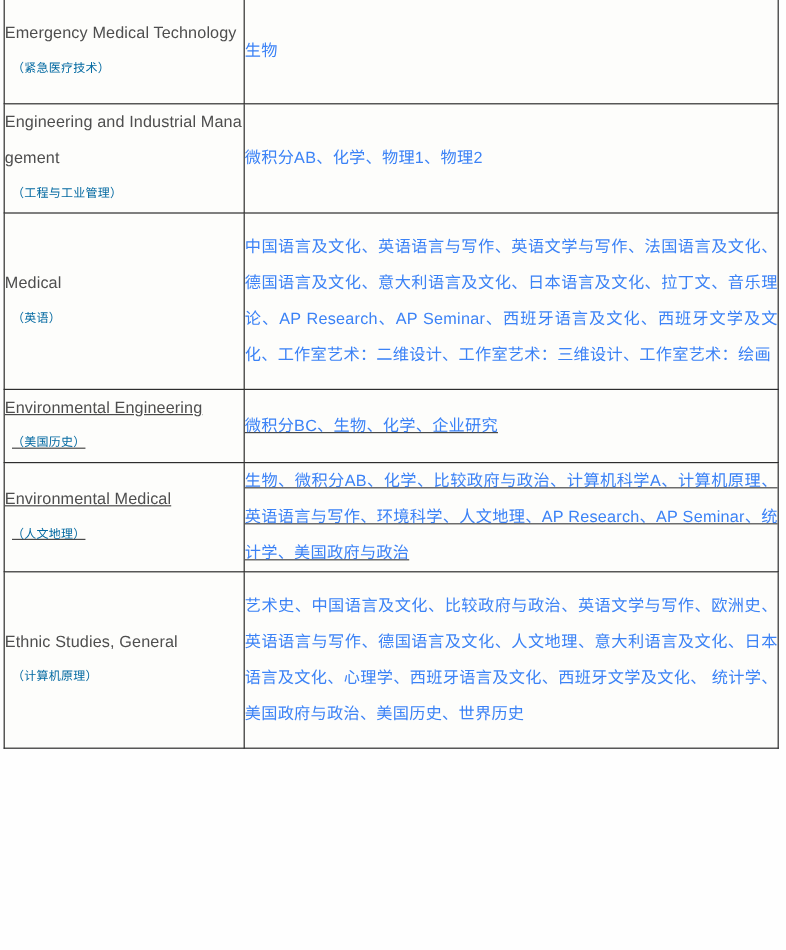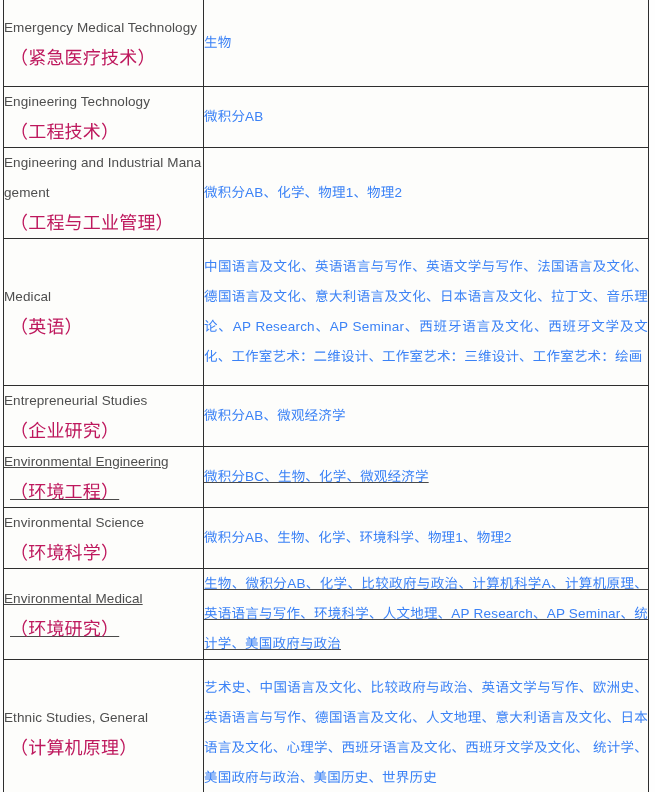--- a/index.html
+++ b/index.html
@@ -63,23 +63,23 @@
     display: block;
     font-size: 13.5px;
     line-height: 30px;
     color: #4e4e4e;
     letter-spacing: 0.1px;
     word-break: break-all;
   }
 
   .major-zh {
     display: block;
-    font-size: 18px;
+    font-size: 10px;
     line-height: 30px;
-    color: #be185d;
+    color: #0369a1;
     padding-left: 6px;
     letter-spacing: 0.2px;
   }
 
   .courses-text {
     display: block;
     font-size: 13.5px;
     line-height: 30px;
     color: #3b82f6;
     letter-spacing: 0.2px;
@@ -113,29 +113,20 @@
       <tr data-row="0">
         <td class="major-cell">
           <span class="major-en">Emergency Medical Technology</span>
           <span class="major-zh">（紧急医疗技术）</span>
         </td>
         <td class="courses-cell">
           <span class="courses-text">生物</span>
         </td>
       </tr>
 
-      <tr data-row="1">
-        <td class="major-cell">
-          <span class="major-en">Engineering Technology</span>
-          <span class="major-zh">（工程技术）</span>
-        </td>
-        <td class="courses-cell">
-          <span class="courses-text">微积分AB</span>
-        </td>
-      </tr>
 
       <tr data-row="2">
         <td class="major-cell">
           <span class="major-en">Engineering and Industrial Management</span>
           <span class="major-zh">（工程与工业管理）</span>
         </td>
         <td class="courses-cell">
           <span class="courses-text">微积分AB、化学、物理1、物理2</span>
         </td>
       </tr>
@@ -143,54 +134,36 @@
       <tr data-row="3">
         <td class="major-cell">
           <span class="major-en">Medical</span>
           <span class="major-zh">（英语）</span>
         </td>
         <td class="courses-cell">
           <span class="courses-text">中国语言及文化、英语语言与写作、英语文学与写作、法国语言及文化、德国语言及文化、意大利语言及文化、日本语言及文化、拉丁文、音乐理论、AP Research、AP Seminar、西班牙语言及文化、西班牙文学及文化、工作室艺术：二维设计、工作室艺术：三维设计、工作室艺术：绘画</span>
         </td>
       </tr>
 
-      <tr data-row="4">
-        <td class="major-cell">
-          <span class="major-en">Entrepreneurial Studies</span>
-          <span class="major-zh">（企业研究）</span>
-        </td>
-        <td class="courses-cell">
-          <span class="courses-text">微积分AB、微观经济学</span>
-        </td>
-      </tr>
 
       <tr data-row="5">
         <td class="major-cell">
           <span class="major-en">Environmental Engineering</span>
-          <span class="major-zh">（环境工程）</span>
+          <span class="major-zh">（美国历史）</span>
         </td>
         <td class="courses-cell">
-          <span class="courses-text">微积分BC、生物、化学、微观经济学</span>
+          <span class="courses-text">微积分BC、生物、化学、企业研究</span>
         </td>
       </tr>
 
-      <tr data-row="6">
-        <td class="major-cell">
-          <span class="major-en">Environmental Science</span>
-          <span class="major-zh">（环境科学）</span>
-        </td>
-        <td class="courses-cell">
-          <span class="courses-text">微积分AB、生物、化学、环境科学、物理1、物理2</span>
-        </td>
-      </tr>
 
       <tr data-row="7">
         <td class="major-cell">
           <span class="major-en">Environmental Medical</span>
-          <span class="major-zh">（环境研究）</span>
+          <span class="major-zh">（人文地理）</span>
         </td>
         <td class="courses-cell">
           <span class="courses-text">生物、微积分AB、化学、比较政府与政治、计算机科学A、计算机原理、英语语言与写作、环境科学、人文地理、AP Research、AP Seminar、统计学、美国政府与政治</span>
         </td>
       </tr>
 
       <tr data-row="8">
         <td class="major-cell">
           <span class="major-en">Ethnic Studies, General</span>
           <span class="major-zh">（计算机原理）</span>

